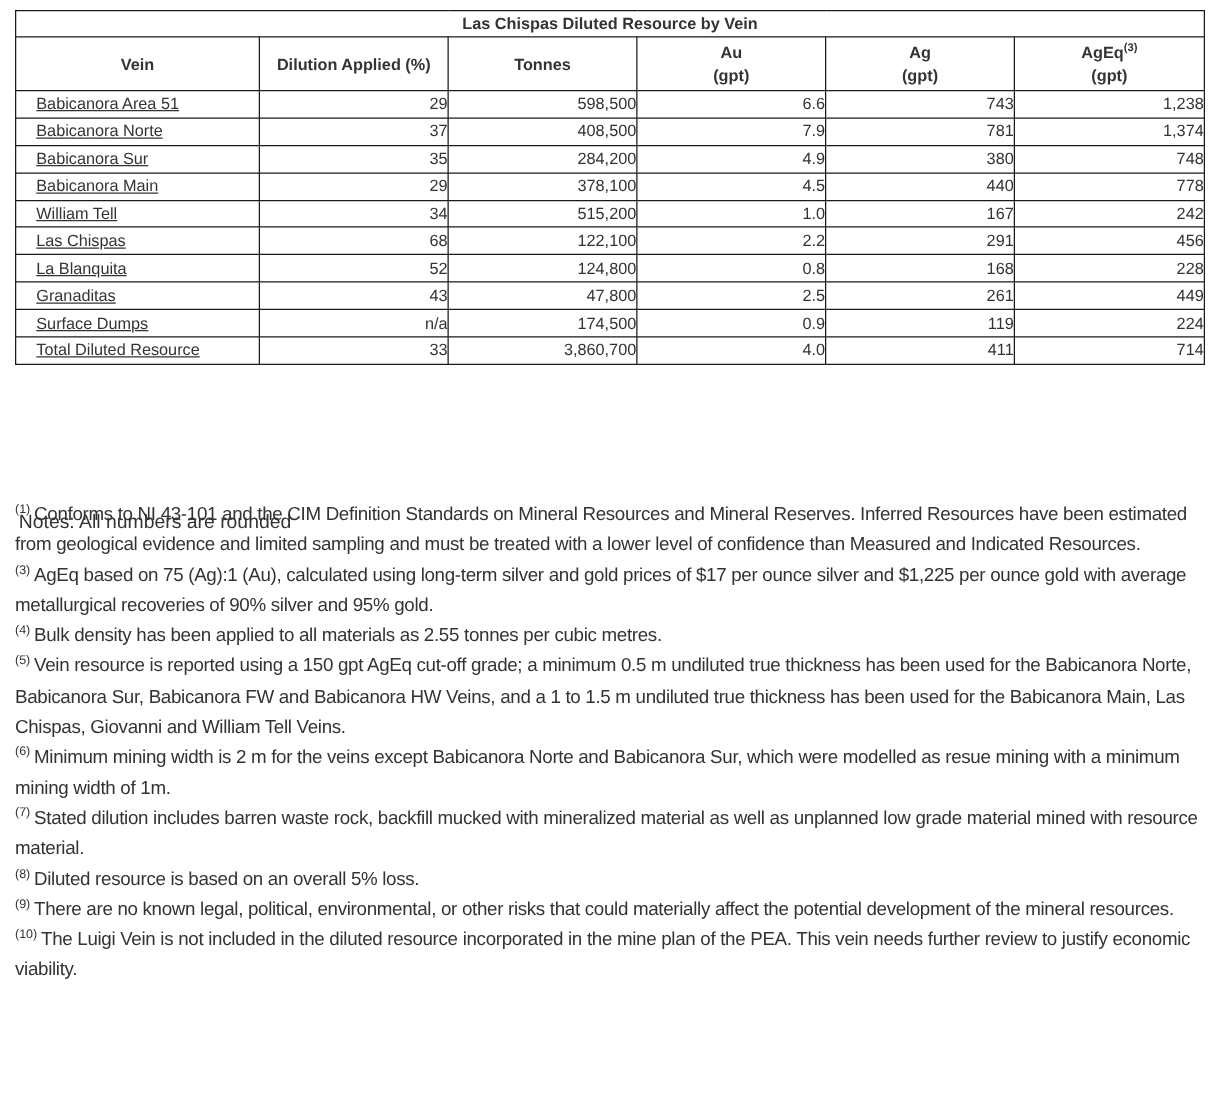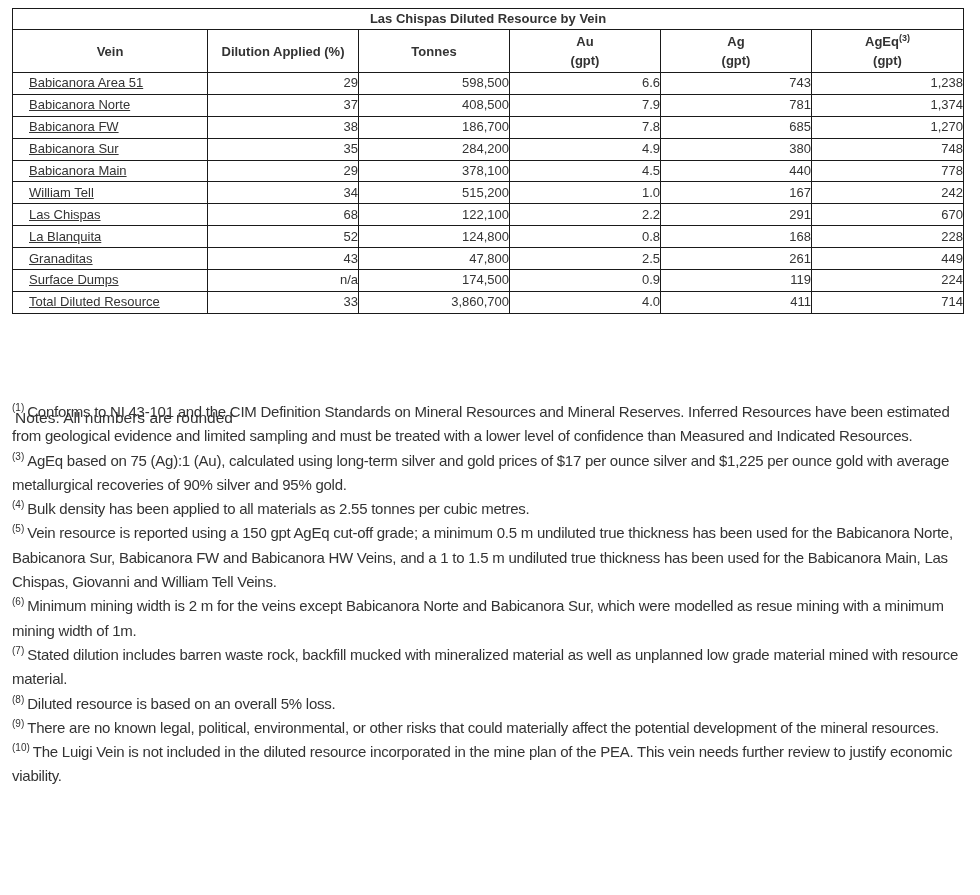--- a/index.html
+++ b/index.html
@@ -74,28 +74,20 @@
         </tr>
         <tr>
           <td class="vein">Babicanora Norte</td>
           <td class="num">37</td>
           <td class="num">408,500</td>
           <td class="num">7.9</td>
           <td class="num">781</td>
           <td class="num">1,374</td>
         </tr>
         <tr>
-          <td class="vein">Babicanora FW</td>
-          <td class="num">38</td>
-          <td class="num">186,700</td>
-          <td class="num">7.8</td>
-          <td class="num">685</td>
-          <td class="num">1,270</td>
-        </tr>
-        <tr>
           <td class="vein">Babicanora Sur</td>
           <td class="num">35</td>
           <td class="num">284,200</td>
           <td class="num">4.9</td>
           <td class="num">380</td>
           <td class="num">748</td>
         </tr>
         <tr>
           <td class="vein">Babicanora Main</td>
           <td class="num">29</td>
@@ -111,21 +103,21 @@
           <td class="num">1.0</td>
           <td class="num">167</td>
           <td class="num">242</td>
         </tr>
         <tr>
           <td class="vein">Las Chispas</td>
           <td class="num">68</td>
           <td class="num">122,100</td>
           <td class="num">2.2</td>
           <td class="num">291</td>
-          <td class="num">670</td>
+          <td class="num">456</td>
         </tr>
         <tr>
           <td class="vein">La Blanquita</td>
           <td class="num">52</td>
           <td class="num">124,800</td>
           <td class="num">0.8</td>
           <td class="num">168</td>
           <td class="num">228</td>
         </tr>
         <tr>

